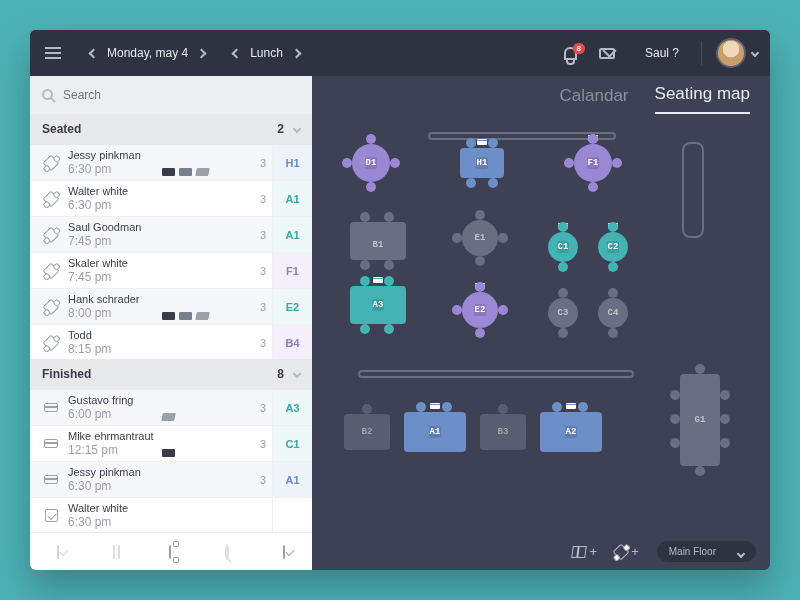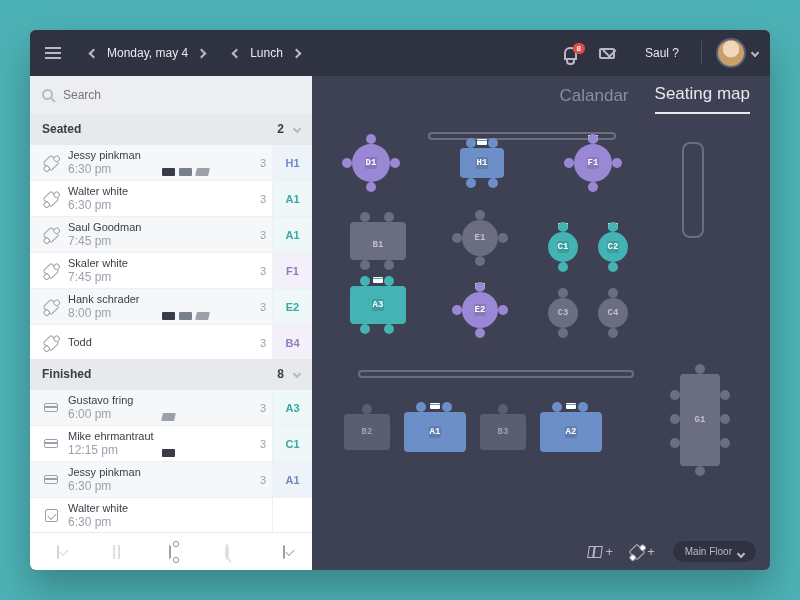--- a/index.html
+++ b/index.html
@@ -79,21 +79,21 @@
   
   .c-purple { background:#9b88d4;} .s-purple { background:#9b88d4;}
   .c-blue   { background:#6d8fc7;} .s-blue   { background:#6d8fc7;}
   .c-teal   { background:#43b3b4;} .s-teal   { background:#43b3b4;}
   .c-grey   { background:#6a6e80;} .s-grey   { background:#6a6e80;}
   .c-dgrey  { background:#5a5e70;} .s-dgrey  { background:#5a5e70;}
   .rail { position:absolute; border:2px solid #6a6e80; border-radius:8px;}
   
   .canvas-bar { position:absolute; bottom:8px; right:14px; display:flex; align-items:center; gap:18px; font-size:11px; color:#b7bac4;}
   .canvas-btn { display:flex; align-items:center; gap:4px;}
-  .floor-sel { background:#2f3241; padding:5px 12px; border-radius:12px; display:flex; align-items:flex-end; gap:6px; font-size:10px;}
+  .floor-sel { background:#2f3241; padding:5px 12px; border-radius:12px; display:flex; align-items:flex-end; gap:22px; font-size:10px;}
   .map-ic { width:14px; height:12px; border:1.5px solid #b7bac4; transform:skewX(-8deg); position:relative;}
   .map-ic:after{content:""; position:absolute; left:4px; top:-1px; bottom:-1px; width:1.5px; background:#b7bac4;}
   .plus { font-size:13px; font-weight:300; color:#b7bac4;}
 </style>
 </head>
 <body>
 
 <div class="app">
 
   <div class="header">
@@ -203,20 +203,21 @@
             </div>
             <div class="party">3</div>
             <div class="tbl teal">E2</div>
           </div>
           <div class="row">
             <div class="icon-col">
               <span class="table-ic"></span>
             </div>
             <div class="info">
               <div class="name">Todd</div>
+              <div class="time">8:15 pm</div>
             </div>
             <div class="tags"></div>
             <div class="party">3</div>
             <div class="tbl purple">B4</div>
           </div>
         </div>
 
       <div class="section-head">
         <span>Finished</span>
         <span class="count">8</span>

